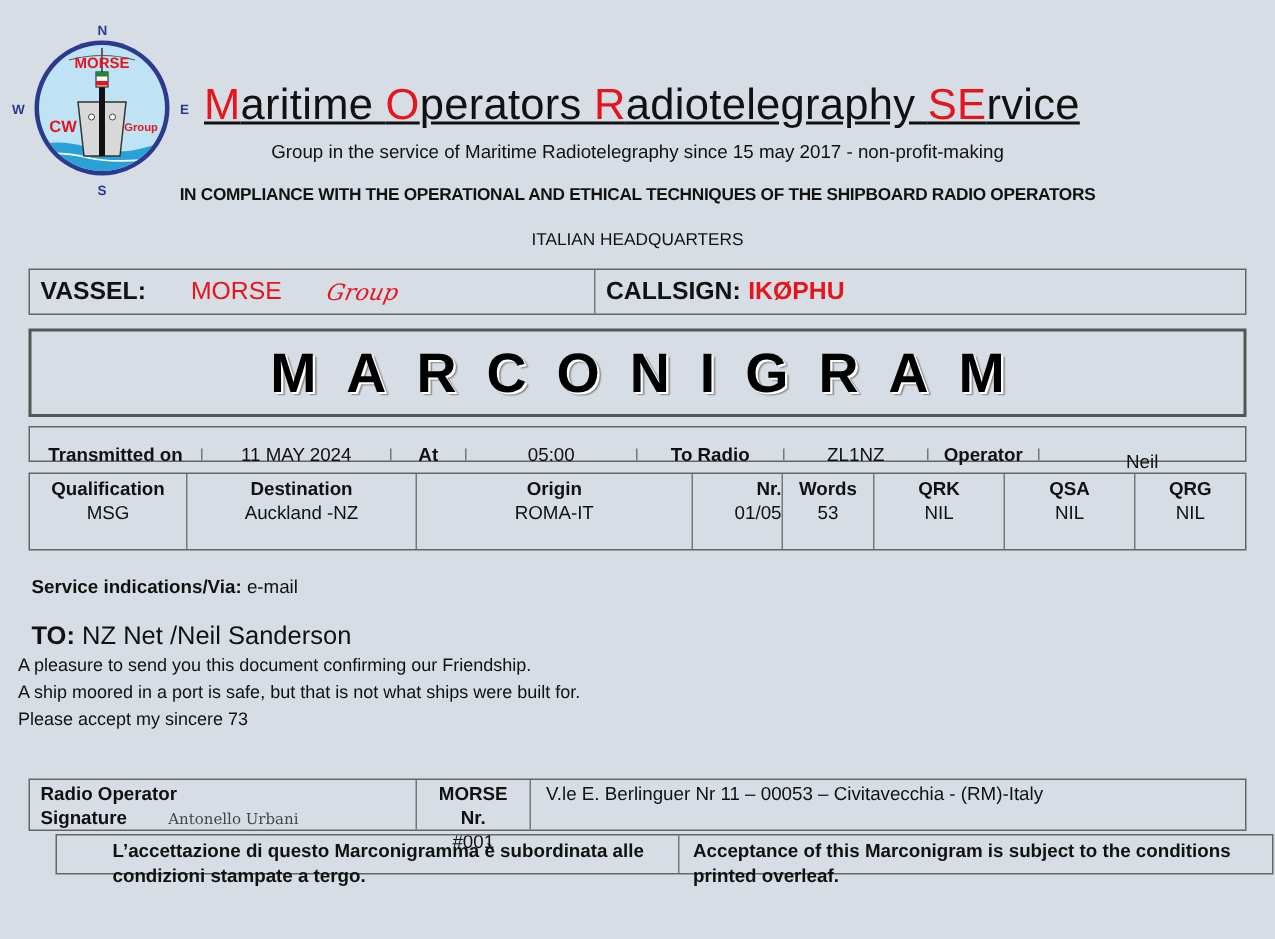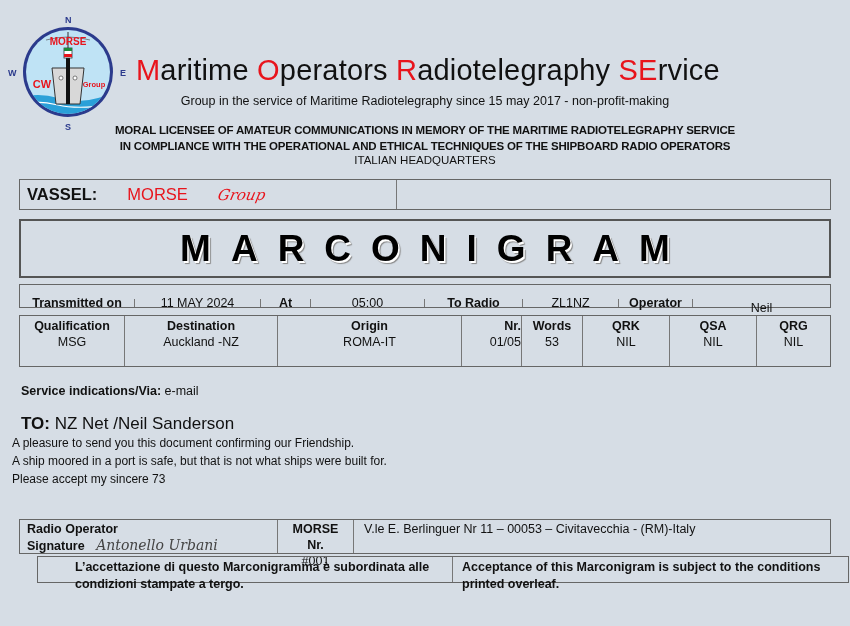--- a/index.html
+++ b/index.html
@@ -12,21 +12,21 @@
   }
   .abs { position: absolute; }
 
   
   #logo { left: 8px; top: 12px; width: 118px; height: 120px; }
   .compass { position: absolute; font-weight: bold; font-size: 9px; color: #2b3a8c; }
 
   
   #title {
     left: 136px; top: 54px; width: 600px;
-    font-size: 29px; letter-spacing: 0.2px; white-space: nowrap;
+    font-size: 29px; letter-spacing: 0.2px; white-space: nowrap; text-decoration: underline;
   }
   #title .cap { color: #e8141c; }
   #subtitle {
     left: 110px; top: 94px; width: 630px; text-align: center;
     font-size: 12.5px;
   }
   #mission {
     left: 60px; top: 122px; width: 730px; text-align: center;
     font-size: 11.5px; font-weight: bold; line-height: 16px;
     letter-spacing: -0.2px;
@@ -86,21 +86,21 @@
   #to-line { left: 21px; top: 414px; font-size: 17px; }
   #msg { left: 12px; top: 435px; font-size: 12px; line-height: 17.8px; }
 
   
   #footer1 {
     left: 19px; top: 519px; width: 812px; height: 35px;
     border: 1.5px solid #666; display: flex;
   }
   #footer1 .c { border-right: 1px solid #777; padding: 1px 7px; font-size: 12.5px; line-height: 16px; }
   #footer1 .c:last-child { border-right: none; }
-  .sig-script { font-family: "DejaVu Serif", serif; font-style: italic; font-size: 14px; color: #444; margin-left: 8px; }
+  .sig-script { font-family: "DejaVu Serif", serif; font-size: 10px; color: #444; margin-left: 24px; }
 
   #footer2 {
     left: 37px; top: 556px; width: 812px; height: 27px;
     border: 1.5px solid #666; display: flex; padding-left: 28px;
   }
   #footer2 .c { padding: 2px 9px; font-size: 12.5px; font-weight: bold; line-height: 17px; }
   #footer2 .c.left { width: 387px; border-right: 1.5px solid #777; }
 </style>
 </head>
 <body>
@@ -135,30 +135,33 @@
     <text x="34" y="76" text-anchor="middle" font-size="11" font-weight="bold" fill="#e8141c" font-family="Liberation Sans, sans-serif">CW</text>
     <text x="86" y="75" text-anchor="middle" font-size="7.5" font-weight="bold" fill="#e8141c" font-family="Liberation Sans, sans-serif">Group</text>
   </svg>
 </div>
 
 <div id="title" class="abs">
   <span class="cap">M</span><span>aritime </span><span class="cap">O</span><span>perators </span><span class="cap">R</span><span>adiotelegraphy </span><span class="cap">SE</span><span>rvice</span>
 </div>
 <div id="subtitle" class="abs">Group in the service of Maritime Radiotelegraphy since 15 may 2017 - non-profit-making</div>
 <div id="mission" class="abs">
-  <div>MORAL LICENSEE OF AMATEUR COMMUNICATIONS IN MEMORY OF THE MARITIME RADIOTELEGRAPHY SERVICE</div>
   <div>IN COMPLIANCE WITH THE OPERATIONAL AND ETHICAL TECHNIQUES OF THE SHIPBOARD RADIO OPERATORS</div>
 </div>
 <div id="hq" class="abs">ITALIAN HEADQUARTERS</div>
 
 <div id="vessel-bar" class="abs">
   <div class="cell left">
     <span>VASSEL:</span>
     <span class="red" style="font-weight:normal;margin-left:6px;">MORSE</span>
     <span class="script">Group</span>
+  </div>
+  <div class="cell">
+    <span>CALLSIGN:</span>
+    <span class="red" style="margin-left:5px;">IKØPHU</span>
   </div>
 </div>
 
 <div id="banner" class="abs">
   <span id="banner-text">MARCONIGRAM</span>
 </div>
 
 <div id="tx-row" class="abs">
   <div class="c b" style="width:115px;">Transmitted on</div>
   <div class="c" style="width:126px;">11 MAY 2024</div>

